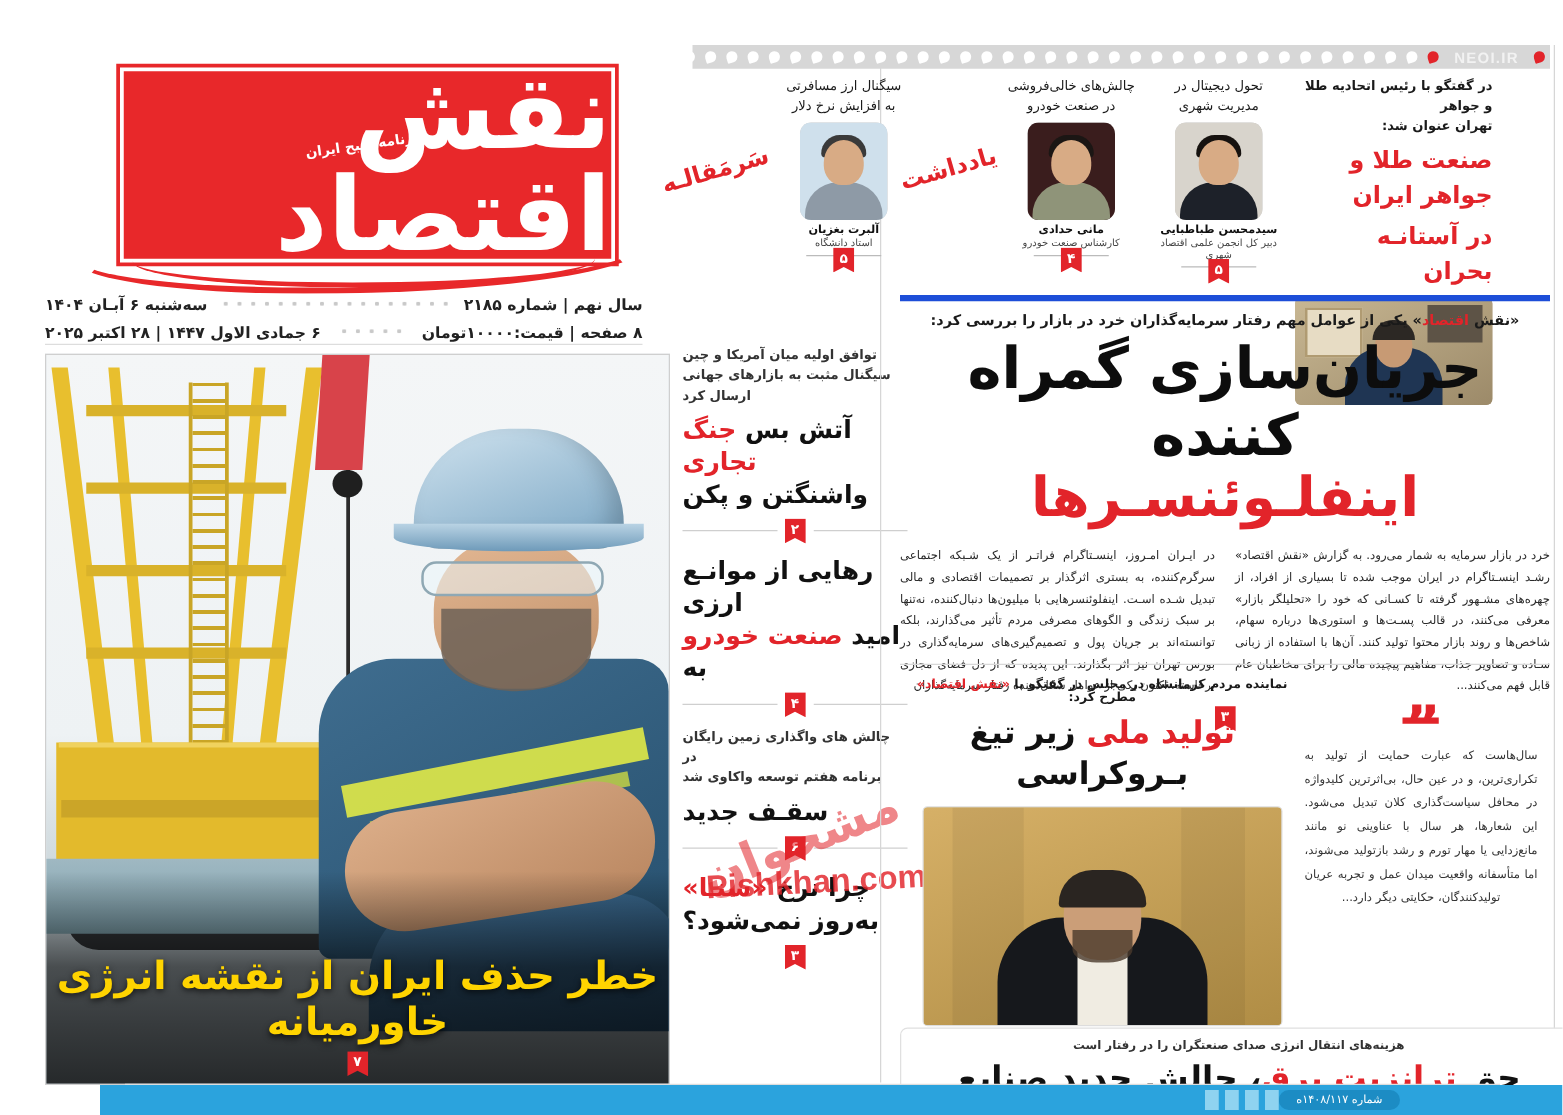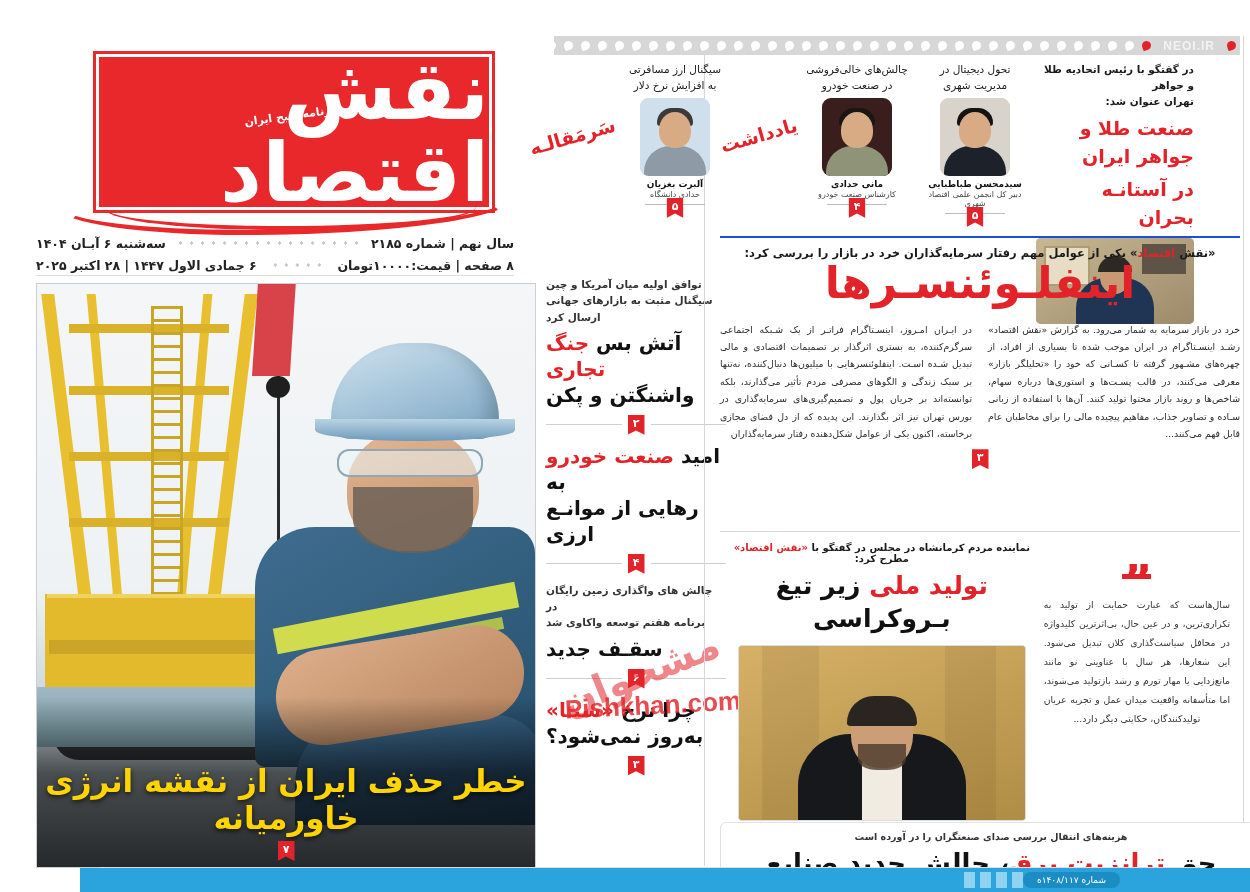--- a/index.html
+++ b/index.html
@@ -156,21 +156,21 @@
   .crole{font-size:8px;color:#444;margin-top:1px;}
   .cline{width:60px;height:1px;background:#bbb;margin:5px auto 0;position:relative;}
   .cline .pn{position:absolute;left:50%;top:-9px;transform:translateX(-50%);}
 
   .gold-col{width:160px;flex:none;margin-right:6px;}
   .gold-k{font-size:10.5px;font-weight:bold;line-height:1.5;color:#1a1a1a;}
   .gold-h{font-size:19px;font-weight:bold;color:#e2242a;line-height:1.45;margin-top:6px;margin-left:42px;}
   .gold-photo{width:158px;height:86px;margin-top:7px;border-radius:5px;overflow:hidden;
     position:relative;background:#b9a98e;}
 
-  .lead{position:absolute;left:0;top:200px;width:520px;border-top:2px solid #1d4ed8;
+  .lead{position:absolute;left:0;top:200px;width:520px;border-top:5px solid #1d4ed8;
         padding-top:8px;}
   .lead-kicker{font-size:11.5px;font-weight:bold;text-align:center;color:#1a1a1a;}
   .lead-kicker .r{color:#e2242a;}
   .lead-h1{font-size:46px;font-weight:bold;text-align:center;line-height:1.18;
      letter-spacing:-2px;color:#0d0d0d;margin-top:4px;}
   .lead-h2{font-size:44px;font-weight:bold;text-align:center;line-height:1.15;
      letter-spacing:-2px;color:#e2242a;margin-top:-2px;}
   .lead-body{display:flex;gap:16px;margin-top:12px;font-size:9.4px;line-height:1.85;
      color:#2a2a2a;text-align:justify;}
   .lead-body .col{flex:1;}
@@ -299,22 +299,22 @@
       <div class="side-head"><span>آتش بس </span><span class="r">جنگ تجاری</span></div>
       <div class="side-head">واشنگتن و پکن</div>
     </div>
     <div class="side-div">
         <span class="ln"></span>
         <span class="pagenum">۲</span>
         <span class="ln"></span>
       </div>
 
     <div class="side-item">
+      <div class="side-head">رهایی از موانـع ارزی</div>
       <div class="side-head"><span>امید </span><span class="r">صنعت خودرو</span><span> به</span></div>
-      <div class="side-head">رهایی از موانـع ارزی</div>
     </div>
     <div class="side-div">
         <span class="ln"></span>
         <span class="pagenum">۴</span>
         <span class="ln"></span>
       </div>
 
     <div class="side-item">
       <div class="side-kicker">چالش های واگذاری زمین رایگان در<br>برنامه هفتم توسعه واکاوی شد</div>
       <div class="side-head">سقـف جدید</div>
@@ -393,21 +393,21 @@
 
       <div class="cbox">
         <div class="ct">سیگنال ارز مسافرتی<br>به افزایش نرخ دلار</div>
         <div class="cphoto">
           <div class="cp-bg" style="background:#cfe0ec"></div>
           <div class="cp-body" style="background:#8e9aa6"></div>
           <div class="cp-hair" style="background:#3a3a3a"></div>
           <div class="cp-head"></div>
         </div>
         <div class="cname">آلبرت بغزیان</div>
-        <div class="crole">حدادی دانشگاه</div>
+        <div class="crole">استاد دانشگاه</div>
         <div class="cline">
             <span class="pn"><span class="pagenum">۵</span></span>
           </div>
       </div>
 
       <div class="badge-rot">یادداشت</div>
 
       <div class="cbox">
         <div class="ct">چالش‌های خالی‌فروشی<br>در صنعت خودرو</div>
         <div class="cphoto">
@@ -448,20 +448,21 @@
           <div style="position:absolute;right:8px;top:6px;width:44px;height:30px;background:#5d5346"></div>
           <div style="position:absolute;left:50%;bottom:0;transform:translateX(-50%);width:78px;height:46px;background:#1f3553;border-radius:30px 30px 0 0"></div>
           <div style="position:absolute;left:50%;bottom:30px;transform:translateX(-50%);width:30px;height:34px;background:#c79a74;border-radius:50%"></div>
           <div style="position:absolute;left:50%;bottom:52px;transform:translateX(-50%);width:34px;height:16px;background:#2c2824;border-radius:16px 16px 0 0"></div>
         </div>
       </div>
     </div>
 
     <div class="lead">
       <div class="lead-kicker"><span>«نقش </span><span class="r">اقتصاد</span><span>» یکی از عوامل مهم رفتار سرمایه‌گذاران خرد در بازار را بررسی کرد:</span></div>
+      <div class="lead-h1">جریان‌سازی گمراه کننده</div>
       <div class="lead-h2">اینفلـوئنسـرها</div>
       <div class="lead-body">
         <div class="col">خرد در بازار سرمایه به شمار می‌رود. به گزارش «نقش اقتصاد» رشـد اینسـتاگرام در ایران موجب شده تا بسیاری از افراد، از چهره‌های مشـهور گرفته تا کسـانی که خود را «تحلیلگر بازار» معرفی می‌کنند، در قالب پسـت‌ها و استوری‌ها درباره سهام، شاخص‌ها و روند بازار محتوا تولید کنند. آن‌ها با استفاده از زبانی سـاده و تصاویر جذاب، مفاهیم پیچیده مالی را برای مخاطبان عام قابل فهم می‌کنند...</div>
         <div class="col">در ایـران امـروز، اینسـتاگرام فراتـر از یک شـبکه اجتماعی سرگرم‌کننده، به بستری اثرگذار بر تصمیمات اقتصادی و مالی تبدیل شـده اسـت. اینفلوئنسرهایی با میلیون‌ها دنبال‌کننده، نه‌تنها بر سبک زندگی و الگوهای مصرفی مردم تأثیر می‌گذارند، بلکه توانسته‌اند بر جریان پول و تصمیم‌گیری‌های سرمایه‌گذاری در بورس تهران نیز اثر بگذارند. این پدیده که از دل فضای مجازی برخاسته، اکنون یکی از عوامل شکل‌دهنده رفتار سرمایه‌گذاران</div>
       </div>
       <div class="lead-foot">
         <span class="pagenum">۳</span>
       </div>
     </div>
 
@@ -480,21 +481,21 @@
           <div style="position:absolute;left:50%;bottom:0;transform:translateX(-50%);width:168px;height:86px;background:#16181c;border-radius:52px 52px 0 0"></div>
           <div style="position:absolute;left:50%;bottom:0;transform:translateX(-50%);width:40px;height:70px;background:#f0ece2"></div>
           <div style="position:absolute;left:50%;bottom:52px;transform:translateX(-50%);width:62px;height:72px;background:#cb9e78;border-radius:48% 48% 44% 44%"></div>
           <div style="position:absolute;left:50%;bottom:94px;transform:translateX(-50%);width:70px;height:30px;background:#2a2521;border-radius:34px 34px 4px 4px"></div>
           <div style="position:absolute;left:50%;bottom:50px;transform:translateX(-50%);width:48px;height:26px;background:#4a3a2c;border-radius:0 0 40% 40%;opacity:.8"></div>
         </div>
       </div>
     </div>
 
     <div class="sec3">
-      <div class="sec3-k">هزینه‌های انتقال بررسی صدای صنعتگران را در آورده است</div>
+      <div class="sec3-k">هزینه‌های انتقال انرژی صدای صنعتگران را در رفتار است</div>
       <div class="sec3-h"><span>حق </span><span class="r">ترانزیت برق</span><span>، چالش جدید صنایع</span></div>
       <div class="sec3-div">
           <span class="pagenum">۷</span>
         </div>
     </div>
 
   </div>
 
   <div class="bb-topline"></div>
   <div class="bottombar">

